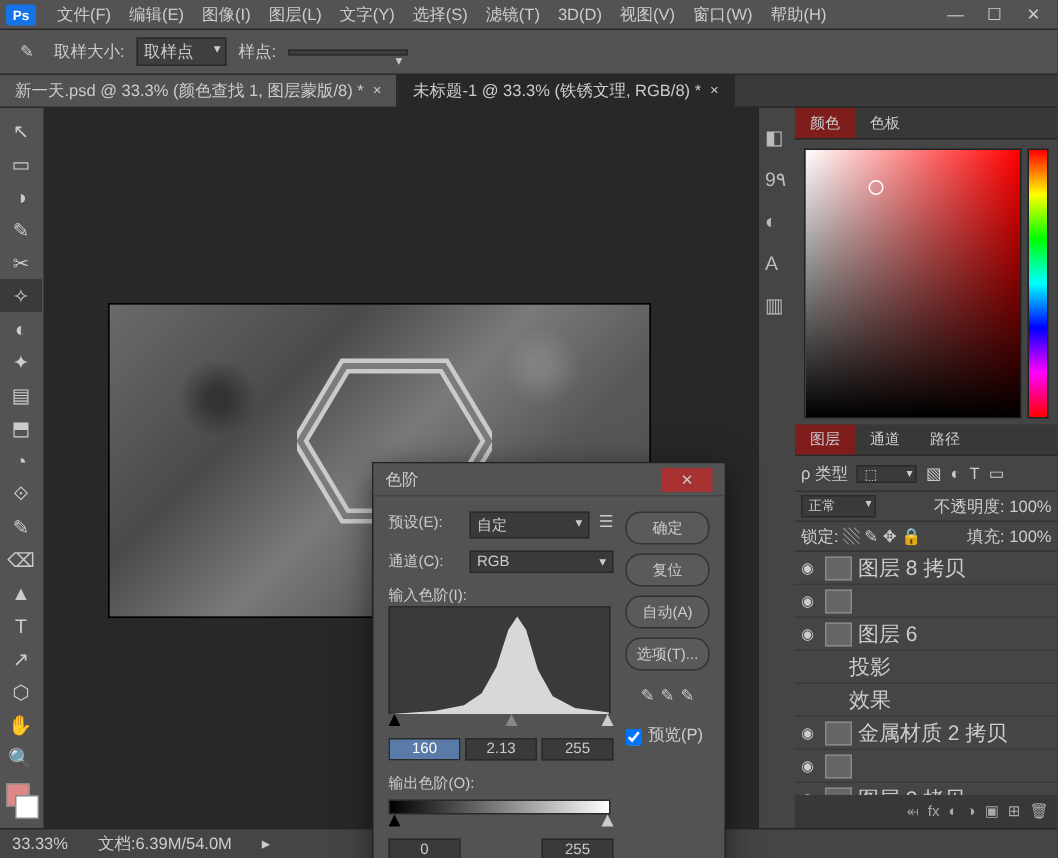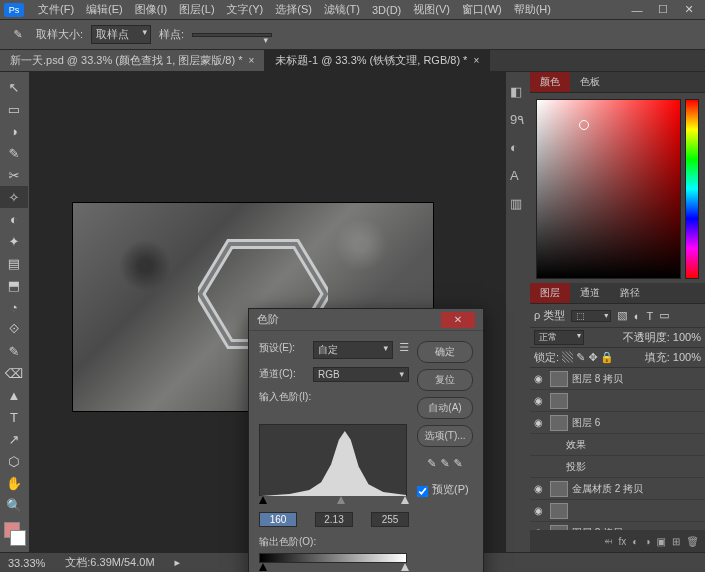--- a/index.html
+++ b/index.html
@@ -1,18 +1,18 @@
 <!DOCTYPE html>
 <html><head>
 <meta charset="utf-8">
 <style>
 *{margin:0;padding:0;box-sizing:border-box;font-family:"Microsoft YaHei",sans-serif;font-size:11px;color:#ccc}
 body{background:#535353;width:705px;height:572px;overflow:hidden;position:relative}
 .menubar{height:20px;background:#535353;display:flex;align-items:center;padding:0 4px;border-bottom:1px solid #282828}
-.ps-logo{width:20px;height:14px;background:#1473e6;color:#fff;font-weight:normal;font-size:9px;display:flex;align-items:center;justify-content:center;border-radius:2px;margin-right:8px}
+.ps-logo{width:20px;height:14px;background:#1473e6;color:#fff;font-weight:bold;font-size:9px;display:flex;align-items:center;justify-content:center;border-radius:2px;margin-right:8px}
 .menu-item{padding:2px 6px;font-size:11px;cursor:pointer}
 .win-controls{margin-left:auto;display:flex;gap:2px}
 .win-btn{width:24px;height:16px;display:flex;align-items:center;justify-content:center;cursor:pointer}
 .optbar{height:30px;background:#535353;display:flex;align-items:center;padding:0 8px;border-bottom:1px solid #282828;gap:8px}
 .tool-icon{width:20px;height:20px;display:flex;align-items:center;justify-content:center}
 .opt-label{font-size:11px;color:#ccc}
 .opt-dd{background:#3f3f3f;border:1px solid #282828;padding:1px 16px 1px 4px;position:relative;min-width:60px}
 .opt-dd::after{content:"▾";position:absolute;right:3px;top:1px;font-size:9px}
 .tabs{height:22px;background:#3a3a3a;display:flex;align-items:stretch;border-bottom:1px solid #282828}
 .tab{padding:3px 10px;background:#525252;border-right:1px solid #282828;font-size:10px;display:flex;align-items:center;gap:6px}
@@ -41,21 +41,21 @@
 .layers-panel{flex:1;display:flex;flex-direction:column;overflow:hidden}
 .layer-opts{padding:4px;display:flex;gap:6px;align-items:center;border-bottom:1px solid #333;font-size:9px}
 .layer-opts2{padding:2px 4px;display:flex;gap:4px;align-items:center;border-bottom:1px solid #333;font-size:9px;justify-content:space-between}
 .mini-dd{background:#3a3a3a;border:1px solid #2a2a2a;padding:0 14px 0 4px;font-size:9px;position:relative;min-width:40px}
 .mini-dd::after{content:"▾";position:absolute;right:2px;top:0;font-size:8px}
 .layer-list{flex:1;overflow-y:auto}
 .layer{display:flex;align-items:center;padding:2px 4px;height:22px;gap:4px;border-bottom:1px solid #3a3a3a}
 .layer.sub{padding-left:20px}
 .eye{width:12px;font-size:10px;cursor:pointer}
 .thumb{width:18px;height:16px;background:#666;border:1px solid #888;flex-shrink:0}
-.layer-name{font-size:10px;flex:1;white-space:nowrap;overflow:hidden}
+.layer-name{font-size:14px;flex:1;white-space:nowrap;overflow:hidden}
 .layer-bottom{height:22px;background:#383838;display:flex;align-items:center;justify-content:flex-end;gap:6px;padding:0 6px}
 .lb-icon{font-size:10px;cursor:pointer;color:#aaa}
 .statusbar{height:20px;background:#454545;display:flex;align-items:center;padding:0 8px;gap:20px;border-top:1px solid #282828;font-size:10px}
 
 
 .dialog{position:absolute;left:248px;top:308px;width:236px;background:#535353;border:1px solid #222;box-shadow:0 4px 20px rgba(0,0,0,.5)}
 .dlg-title{height:22px;background:#535353;display:flex;align-items:center;padding:0 8px;border-bottom:1px solid #444}
 .dlg-close{margin-left:auto;width:34px;height:16px;background:#a83232;display:flex;align-items:center;justify-content:center;cursor:pointer;font-size:10px}
 .dlg-body{padding:10px;display:flex;gap:8px}
 .dlg-left{flex:1}
@@ -65,21 +65,21 @@
 .dlg-dd::after{content:"▾";position:absolute;right:4px;top:1px;font-size:9px}
 .gear{font-size:11px;cursor:pointer}
 .hist{width:148px;height:72px;background:#3a3a3a;border:1px solid #2a2a2a;position:relative;margin-bottom:2px}
 .hist svg{position:absolute;inset:0}
 .sliders{position:relative;height:10px;margin-bottom:4px}
 .tri{position:absolute;top:-2px;width:0;height:0;border-left:4px solid transparent;border-right:4px solid transparent;cursor:pointer}
 .tri.black{border-bottom:8px solid #000;left:0}
 .tri.gray{border-bottom:8px solid #888;left:52%}
 .tri.white{border-bottom:8px solid #ccc;right:0}
 .num-row{display:flex;justify-content:space-between;margin-bottom:8px}
-.num-box{width:38px;background:#3a3a3a;border:1px solid #2a2a2a;text-align:center;font-size:10px;padding:1px}
+.num-box{width:48px;background:#3a3a3a;border:1px solid #2a2a2a;text-align:center;font-size:10px;padding:1px}
 .num-box.sel{background:#5a7aa8;color:#fff}
 .grad{width:148px;height:10px;background:linear-gradient(to right,#000,#fff);border:1px solid #2a2a2a;margin-bottom:2px}
 .dlg-right{display:flex;flex-direction:column;gap:6px;width:56px}
 .dlg-btn{background:#5a5a5a;border:1px solid #333;border-radius:10px;padding:3px 4px;text-align:center;font-size:10px;cursor:pointer}
 .eyedrops{display:flex;gap:4px;margin-top:4px;justify-content:center}
 .ed{font-size:11px;cursor:pointer}
 .chk{display:flex;align-items:flex-end;gap:4px;font-size:10px;margin-top:6px}
 .chk input{width:11px;height:11px}
 </style>
 </head>
@@ -214,25 +214,25 @@
             <span class="eye">◉</span>
             <div class="thumb"></div>
           </div>
           <div class="layer">
             <span class="eye">◉</span>
             <div class="thumb"></div>
             <span class="layer-name">图层 6</span>
           </div>
           <div class="layer sub">
             <span class="eye"></span>
-            <span class="layer-name">效果</span>
+            <span class="layer-name">投影</span>
           </div>
           <div class="layer sub">
             <span class="eye"></span>
-            <span class="layer-name">投影</span>
+            <span class="layer-name">效果</span>
           </div>
           <div class="layer">
             <span class="eye">◉</span>
             <div class="thumb"></div>
             <span class="layer-name">金属材质 2 拷贝</span>
           </div>
           <div class="layer">
             <span class="eye">◉</span>
             <div class="thumb"></div>
           </div>
@@ -270,21 +270,21 @@
     <div class="dlg-left">
       <div class="dlg-row">
         <span class="dlg-label">预设(E):</span>
         <div class="dlg-dd">自定</div>
         <span class="gear">☰</span>
       </div>
       <div class="dlg-row">
         <span class="dlg-label">通道(C):</span>
         <div class="dlg-dd">RGB</div>
       </div>
-      <div class="dlg-label" style="margin-bottom:20px">输入色阶(I):</div>
+      <div class="dlg-label" style="margin-bottom:0">输入色阶(I):</div>
       <div class="hist">
         <svg viewBox="0 0 148 72" preserveAspectRatio="none">
           <polygon points="0,72 30,70 50,66 62,58 72,40 80,15 86,6 92,15 100,42 110,60 125,68 148,71 148,72" fill="#d8d8d8"></polygon>
         </svg>
       </div>
       <div class="sliders">
         <div class="tri black"></div>
         <div class="tri gray"></div>
         <div class="tri white"></div>
       </div>

